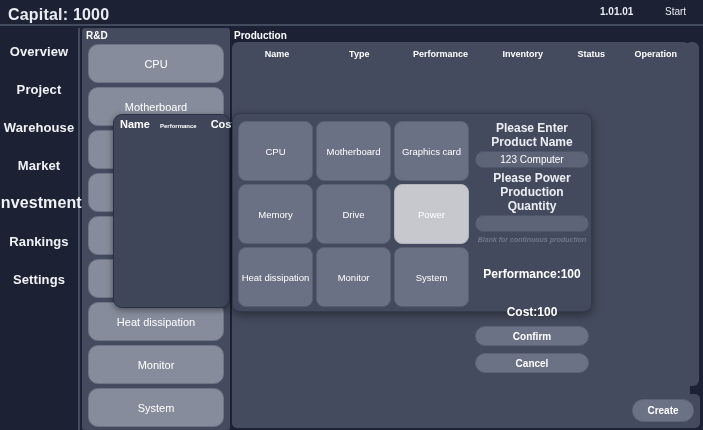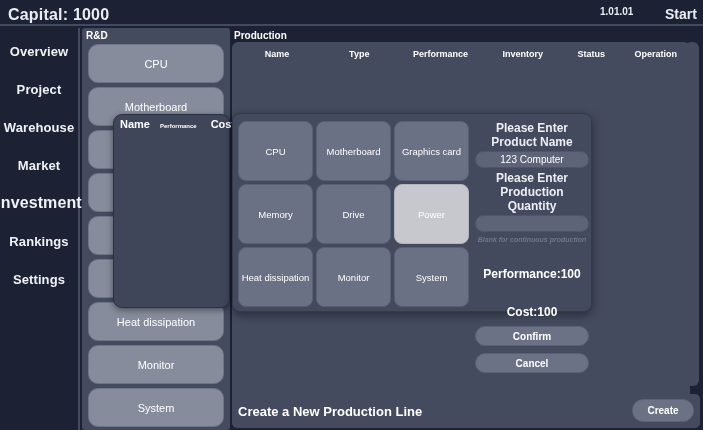--- a/index.html
+++ b/index.html
@@ -27,21 +27,21 @@
     position: absolute; left: 8px; top: 6px;
     color: #e9ecf2; font-size: 16px; font-weight: bold;
     letter-spacing: 0.2px;
   }
   .date {
     position: absolute; left: 600px; top: 6px;
     color: #e9ecf2; font-size: 10px; font-weight: bold;
   }
   .startbtn {
     position: absolute; left: 665px; top: 6px;
-    color: #e9ecf2; font-size: 14px; font-weight: bold;
+    color: #e9ecf2; font-size: 10px; font-weight: normal;
     cursor: pointer;
   }
 
   
   .sidebar {
     position: absolute; left: 0; top: 28px;
     width: 80px; height: 402px;
     background: #1c2133;
     border-right: 2px solid #424a5e;
     padding-top: 4px;
@@ -321,21 +321,20 @@
         <span class="th-inv">Inventory</span>
         <span class="th-stat">Status</span>
         <span class="th-oper">Operation</span>
       </div>
     </div>
   </div>
 
   <div class="scrollbar"></div>
 
   <div class="create-bar">
-    <span class="create-label">Create a New Production Line</span>
     <div class="create-btn">
       <span>Create</span>
     </div>
   </div>
 
   <div class="modal">
     <div class="comp-grid">
       <div class="comp-tile">
         <span>CPU</span>
       </div>
@@ -363,21 +362,21 @@
       <div class="comp-tile">
         <span>System</span>
       </div>
     </div>
 
     <div class="modal-right">
       <div class="field-label">Please Enter Product Name</div>
       <div class="field-input">
         <span>123 Computer</span>
       </div>
-      <div class="field-label">Please Enter Production Quantity</div>
+      <div class="field-label">Please Power Production Quantity</div>
       <div class="field-input">
         <span></span>
       </div>
       <div class="hint">Blank for continuous production</div>
       <div class="stat-line">Performance:100</div>
       <div class="stat-line">Cost:100</div>
       <div class="dlg-btn">
         <span>Confirm</span>
       </div>
       <div class="dlg-btn">

